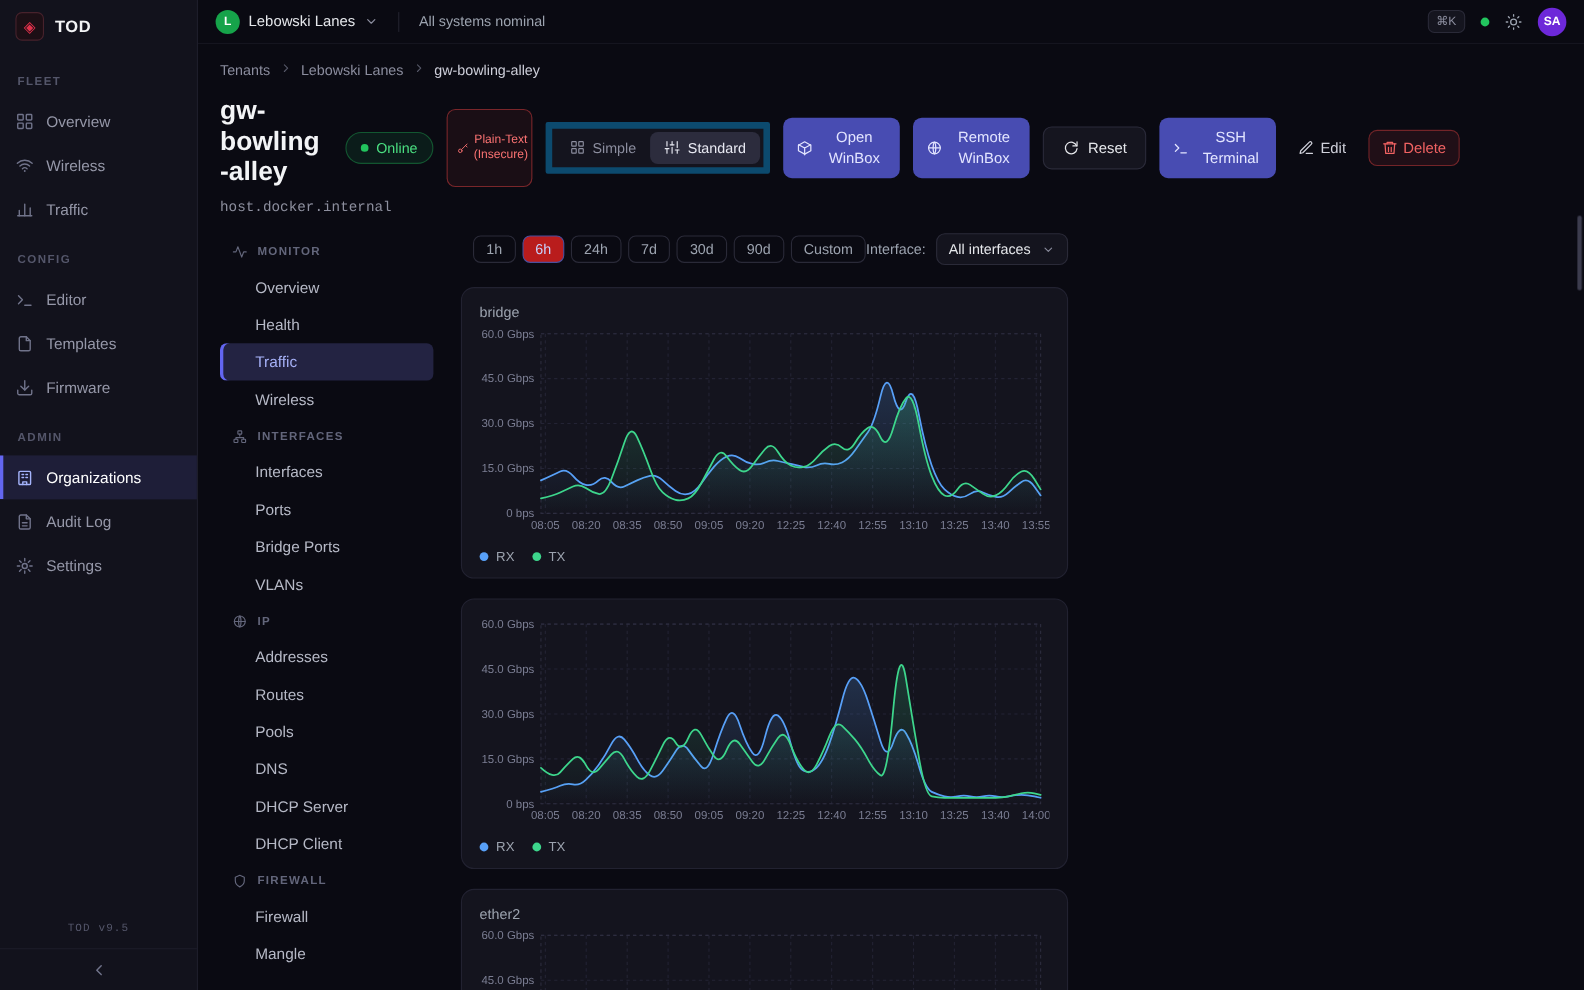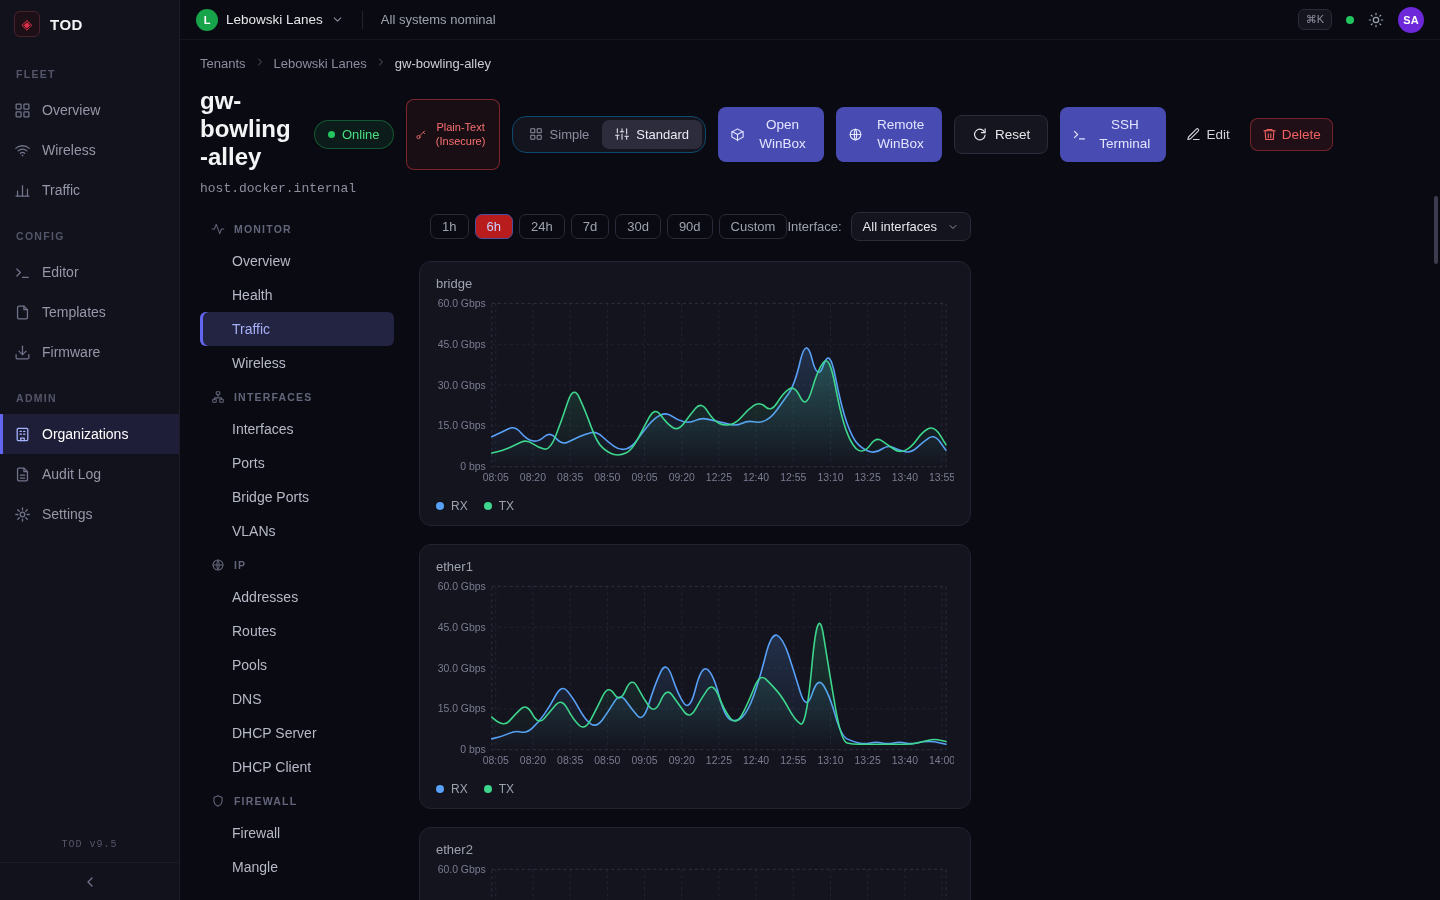--- a/index.html
+++ b/index.html
@@ -55,25 +55,25 @@
   .breadcrumb .crumb.current{color:#cdced9;cursor:default;}
   .breadcrumb .sep{width:12px;height:12px;color:#565868;}
 
   .device-header{display:flex;align-items:flex-start;gap:18px;margin-top:16px;}
   .device-title{width:96px;font-size:24px;font-weight:700;line-height:1.17;color:#f3f4f6;
     overflow-wrap:break-word;}
   .header-controls{display:flex;align-items:center;gap:12px;margin-top:12px;flex-wrap:nowrap;}
   .badge-online{display:inline-flex;align-items:center;gap:7px;padding:6px 13px;border-radius:999px;
     background:rgba(34,197,94,.1);border:1px solid rgba(34,197,94,.35);color:#4ade80;font-size:13px;}
   .badge-online .dot{width:7px;height:7px;border-radius:50%;background:#22c55e;}
-  .badge-warning{display:inline-flex;align-items:center;gap:5px;width:94px;padding:20px 8px;
+  .badge-warning{display:inline-flex;align-items:center;gap:5px;width:78px;padding:20px 8px;
     border-radius:8px;background:rgba(239,68,68,.07);border:1px solid rgba(239,68,68,.45);
     color:#f87171;font-size:11px;line-height:1.3;text-align:center;}
   .badge-warning .icon{width:11px;height:11px;margin-top:2px;flex-shrink:0;}
-  .segmented{display:flex;background:#14141e;border:1px solid #0c4a6e;border-radius:14px;padding:3px;}
+  .segmented{display:flex;background:#14141e;border:6px solid #0c4a6e;border-radius:2px;padding:3px;}
   .segment{display:flex;align-items:center;gap:7px;padding:7px 13px;border-radius:7px;
     color:#8b8d9e;font-size:13px;cursor:pointer;}
   .segment .icon{width:14px;height:14px;}
   .segment.active{background:#2c2c3d;color:#e8e9f2;}
   .btn{display:inline-flex;align-items:center;gap:8px;border-radius:8px;font-size:13.5px;
     cursor:pointer;border:none;font-family:inherit;}
   .btn .icon{width:15px;height:15px;flex-shrink:0;}
   .btn-primary{background:rgba(87,91,214,.82);color:#e3e5ff;padding:8px 12px;width:106px;}
   .btn-primary .label{flex:1;text-align:center;line-height:1.45;}
   .btn-secondary{background:#15151f;border:1px solid #2b2b3a;color:#e5e7eb;padding:11px 17px;}
@@ -510,21 +510,20 @@
                 <path d="M56.0,141.9 Q67.7,136.5 73.5,133.7 Q79.4,131.0 85.2,137.8 Q91.1,144.7 96.9,146.0 Q102.8,147.4 108.6,141.9 Q114.5,136.5 120.3,143.3 Q126.2,150.1 132.0,147.4 Q137.8,144.7 143.7,141.9 Q149.5,139.2 155.4,137.8 Q161.2,136.5 167.1,141.9 Q172.9,147.4 178.8,151.5 Q184.6,155.6 190.5,154.2 Q196.3,152.9 202.2,144.7 Q208.0,136.5 213.8,129.6 Q219.7,122.8 225.5,120.1 Q231.4,117.3 237.2,121.4 Q243.1,125.5 248.9,126.9 Q254.8,128.3 260.6,125.5 Q266.5,122.8 272.3,124.2 Q278.2,125.5 284.0,126.9 Q289.8,128.3 295.7,129.6 Q301.5,131.0 307.4,128.3 Q313.2,125.5 319.1,126.9 Q324.9,128.3 330.8,125.5 Q336.6,122.8 342.5,114.6 Q348.3,106.4 354.2,98.2 Q360.0,90.0 365.8,65.4 Q371.7,40.8 377.5,64.0 Q383.4,87.3 389.2,69.5 Q395.1,51.7 400.9,81.8 Q406.8,111.9 412.6,128.3 Q418.5,144.7 424.3,150.1 Q430.2,155.6 436.0,157.0 Q441.8,158.3 447.7,154.2 Q453.5,150.1 459.4,152.9 Q465.2,155.6 471.1,157.0 Q476.9,158.3 482.8,152.9 Q488.6,147.4 494.5,143.3 Q500.3,139.2 506.2,147.4 L512.0,155.6" fill="none" stroke="#58a0f8" stroke-width="1.6" stroke-linejoin="round" stroke-linecap="round"></path>
                 <path d="M56.0,158.3 Q67.7,155.6 73.5,152.9 Q79.4,150.1 85.2,147.4 Q91.1,144.7 96.9,148.8 Q102.8,152.9 108.6,154.2 Q114.5,155.6 120.3,140.6 Q126.2,125.5 132.0,107.8 Q137.8,90.0 143.7,102.3 Q149.5,114.6 155.4,131.0 Q161.2,147.4 167.1,152.9 Q172.9,158.3 178.8,159.7 Q184.6,161.1 190.5,158.3 Q196.3,155.6 202.2,144.7 Q208.0,133.7 213.8,122.8 Q219.7,111.9 225.5,120.1 Q231.4,128.3 237.2,132.4 Q243.1,136.5 248.9,128.3 Q254.8,120.1 260.6,113.2 Q266.5,106.4 272.3,116.0 Q278.2,125.5 284.0,128.3 Q289.8,131.0 295.7,129.6 Q301.5,128.3 307.4,121.4 Q313.2,114.6 319.1,110.5 Q324.9,106.4 330.8,111.9 Q336.6,117.3 342.5,107.8 Q348.3,98.2 354.2,94.1 Q360.0,90.0 365.8,102.3 Q371.7,114.6 377.5,94.1 Q383.4,73.6 389.2,66.8 Q395.1,59.9 400.9,91.4 Q406.8,122.8 412.6,137.8 Q418.5,152.9 424.3,155.6 Q430.2,158.3 436.0,150.1 Q441.8,141.9 447.7,146.0 Q453.5,150.1 459.4,154.2 Q465.2,158.3 471.1,155.6 Q476.9,152.9 482.8,144.7 Q488.6,136.5 494.5,133.7 Q500.3,131.0 506.2,140.6 L512.0,150.1 L512,172 L56,172 Z" fill="url(#g0-1)" stroke="none"></path>
                 <path d="M56.0,158.3 Q67.7,155.6 73.5,152.9 Q79.4,150.1 85.2,147.4 Q91.1,144.7 96.9,148.8 Q102.8,152.9 108.6,154.2 Q114.5,155.6 120.3,140.6 Q126.2,125.5 132.0,107.8 Q137.8,90.0 143.7,102.3 Q149.5,114.6 155.4,131.0 Q161.2,147.4 167.1,152.9 Q172.9,158.3 178.8,159.7 Q184.6,161.1 190.5,158.3 Q196.3,155.6 202.2,144.7 Q208.0,133.7 213.8,122.8 Q219.7,111.9 225.5,120.1 Q231.4,128.3 237.2,132.4 Q243.1,136.5 248.9,128.3 Q254.8,120.1 260.6,113.2 Q266.5,106.4 272.3,116.0 Q278.2,125.5 284.0,128.3 Q289.8,131.0 295.7,129.6 Q301.5,128.3 307.4,121.4 Q313.2,114.6 319.1,110.5 Q324.9,106.4 330.8,111.9 Q336.6,117.3 342.5,107.8 Q348.3,98.2 354.2,94.1 Q360.0,90.0 365.8,102.3 Q371.7,114.6 377.5,94.1 Q383.4,73.6 389.2,66.8 Q395.1,59.9 400.9,91.4 Q406.8,122.8 412.6,137.8 Q418.5,152.9 424.3,155.6 Q430.2,158.3 436.0,150.1 Q441.8,141.9 447.7,146.0 Q453.5,150.1 459.4,154.2 Q465.2,158.3 471.1,155.6 Q476.9,152.9 482.8,144.7 Q488.6,136.5 494.5,133.7 Q500.3,131.0 506.2,140.6 L512.0,150.1" fill="none" stroke="#3dd68c" stroke-width="1.6" stroke-linejoin="round" stroke-linecap="round"></path>
               </svg>
               <div class="legend">
                 <span class="legend-item"><span class="legend-dot" style="background:#58a0f8"></span>RX</span>
                 <span class="legend-item"><span class="legend-dot" style="background:#3dd68c"></span>TX</span>
               </div>
             </section>
             <section class="chart-card">
-              <div class="chart-title">ether1</div>
               <svg class="chart-svg" viewBox="0 0 520 198" width="100%" height="198">
                 <defs>
                   <linearGradient id="g1-0" x1="0" y1="0" x2="0" y2="1">
                     <stop offset="0" stop-color="#58a0f8" stop-opacity="0.2"></stop>
                     <stop offset="1" stop-color="#58a0f8" stop-opacity="0"></stop>
                   </linearGradient>
                   <linearGradient id="g1-1" x1="0" y1="0" x2="0" y2="1">
                     <stop offset="0" stop-color="#3dd68c" stop-opacity="0.2"></stop>
                     <stop offset="1" stop-color="#3dd68c" stop-opacity="0"></stop>
                   </linearGradient>

